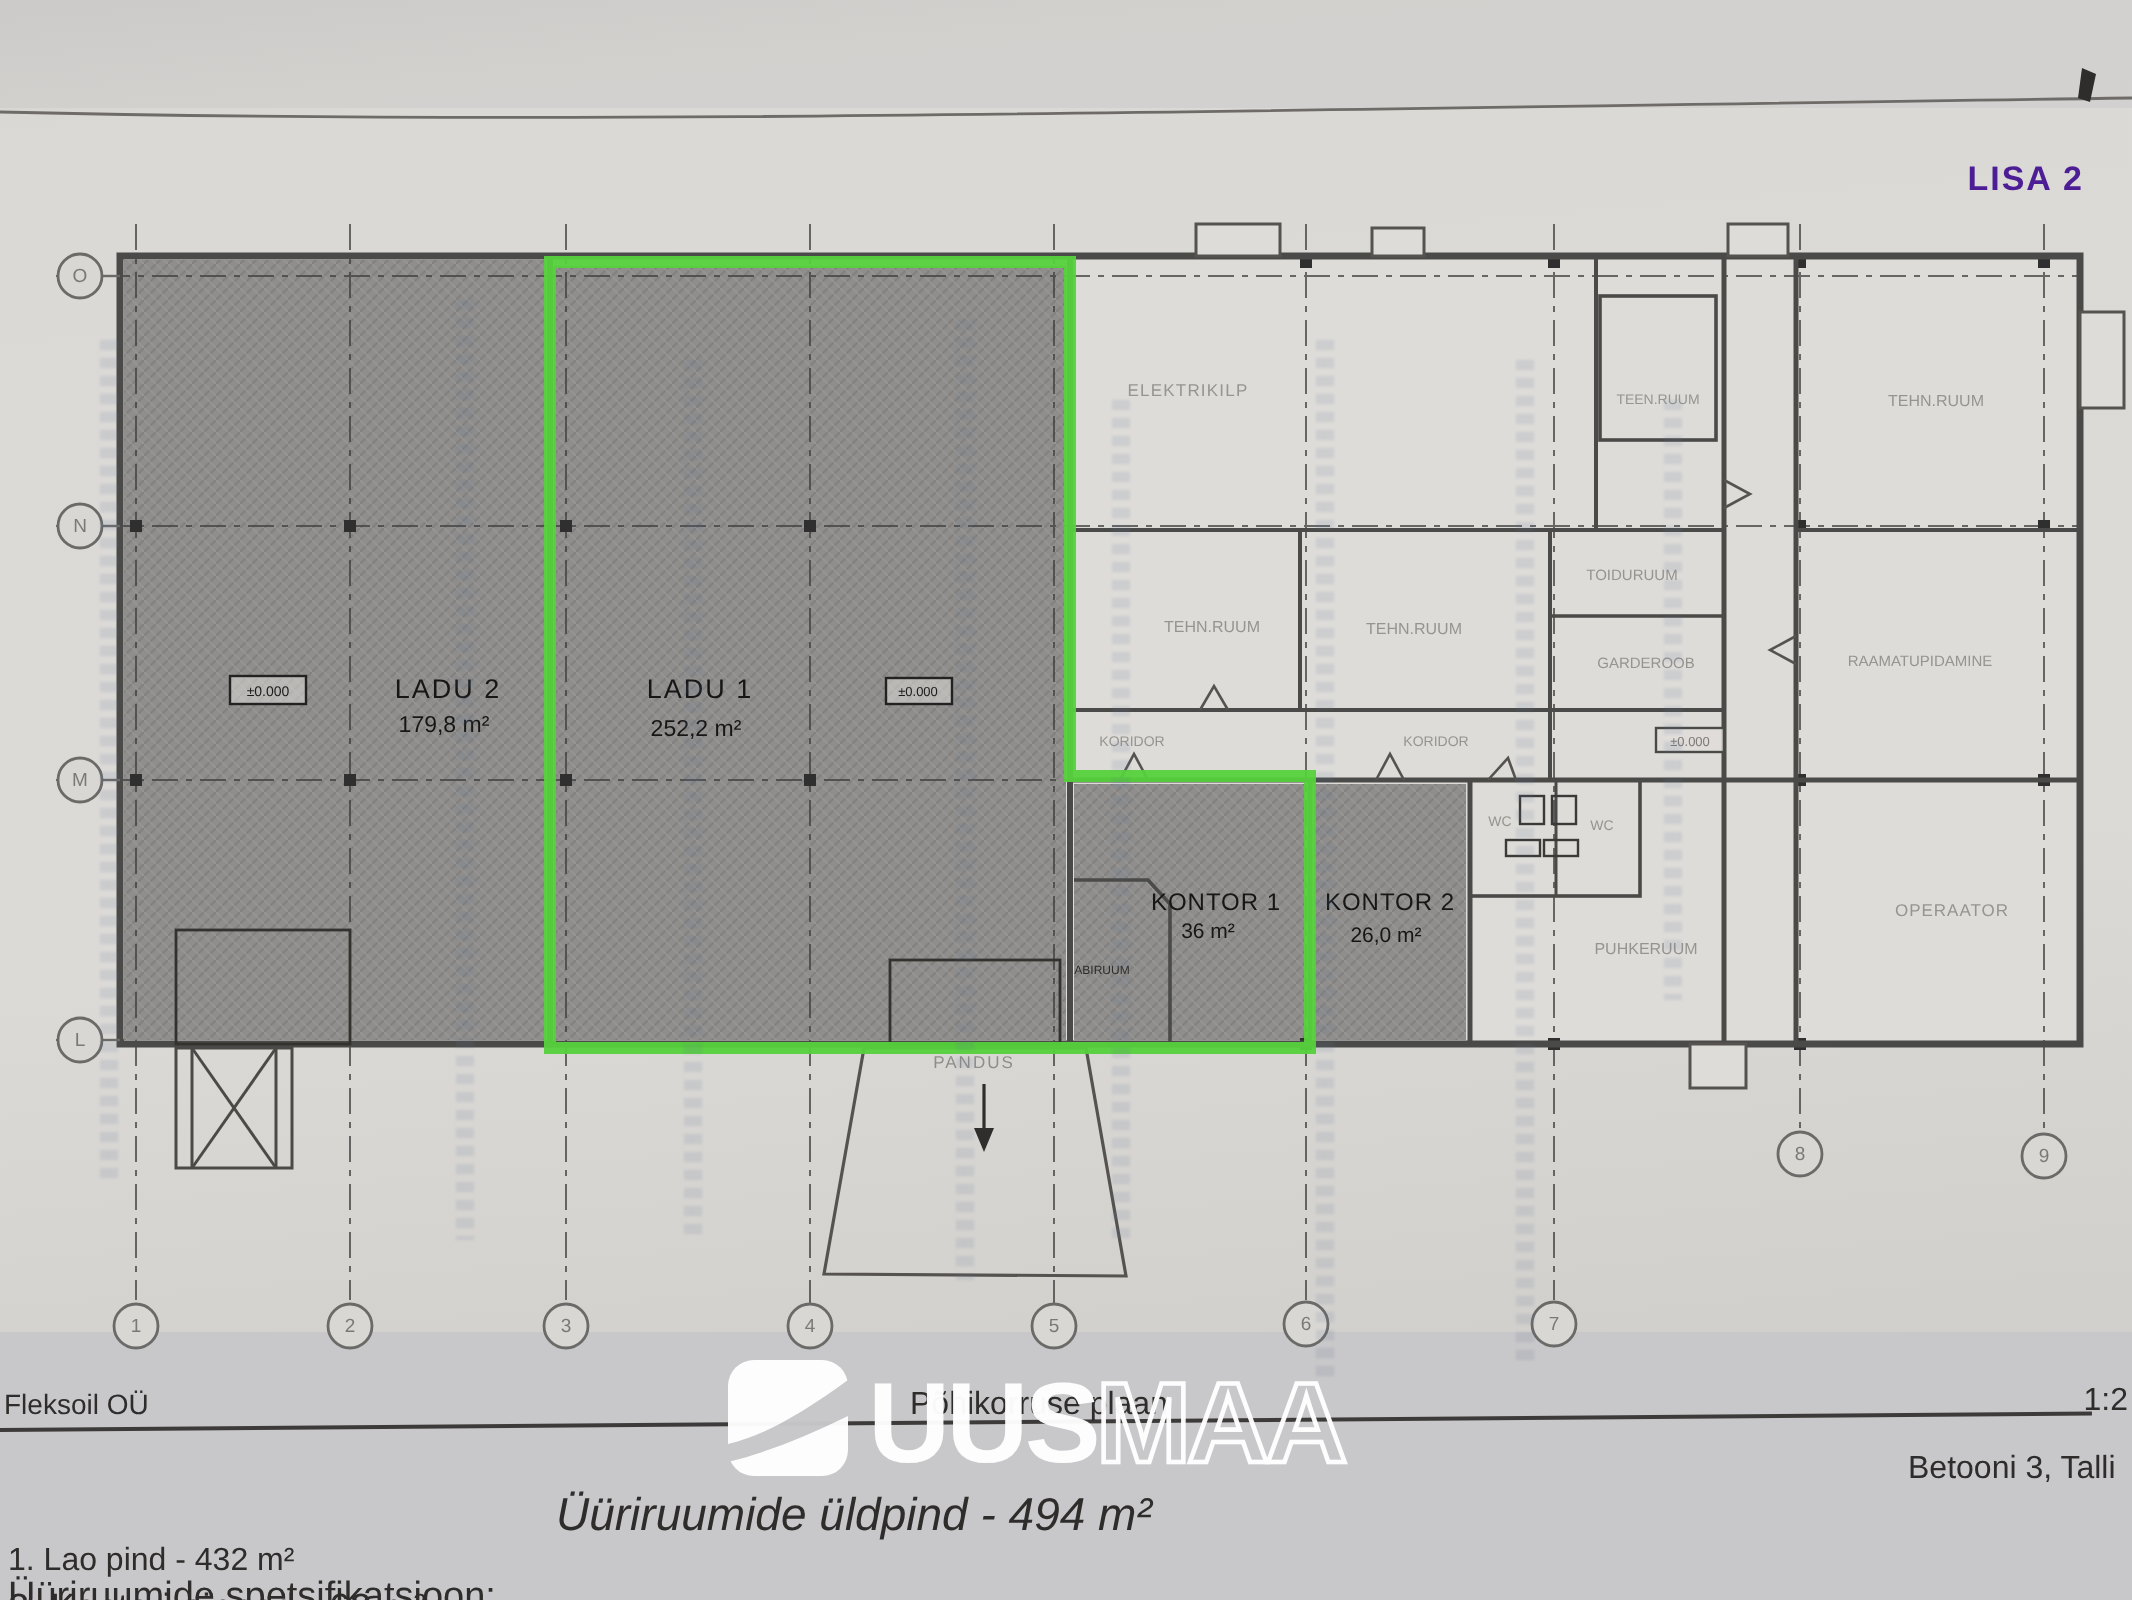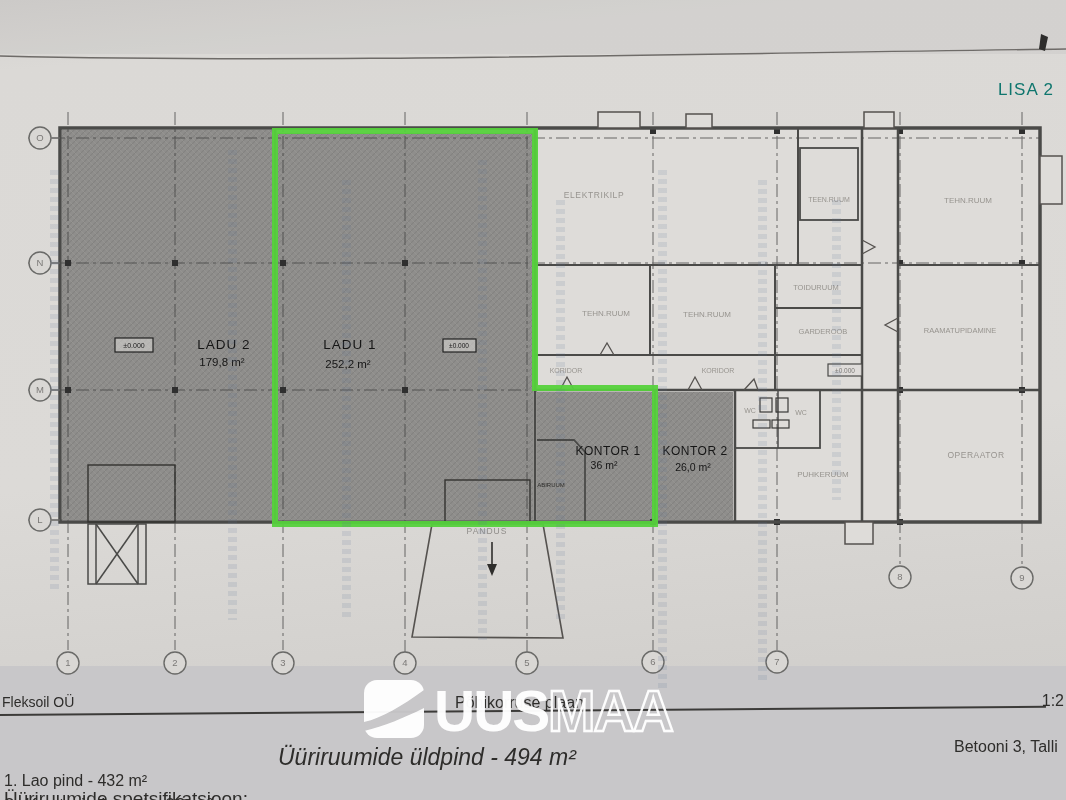--- a/index.html
+++ b/index.html
@@ -10,25 +10,25 @@
   }
   svg text{font-family:"Liberation Sans", sans-serif;}
   .abs{position:absolute;}
   #plan-svg{position:absolute;left:0;top:0;z-index:1;}
   
   .wm{position:absolute;z-index:2;width:9px;pointer-events:none;filter:blur(.7px);
       background:repeating-linear-gradient(180deg,rgba(95,115,150,.14) 0 5px,rgba(95,115,150,0) 5px 9px);}
   .footer-text{position:absolute;z-index:3;color:#2e2d2b;white-space:nowrap;}
   #divider-line{position:absolute;z-index:3;left:0;top:714px;width:1046px;height:2px;background:#3c3b39;
       transform:rotate(-0.45deg);transform-origin:left center;}
-  #lisa-label{top:80px;right:12px;font-size:17px;color:#0f766e;letter-spacing:1px;z-index:3;}
+  #lisa-label{top:80px;right:24px;font-size:17px;color:#4c1d95;letter-spacing:1px;z-index:3;font-weight:bold;}
   #company{left:2px;top:694px;font-size:14px;}
   #plan-title{left:455px;top:694px;font-size:16px;}
   #scale{right:2px;top:692px;font-size:16px;margin-left:24px;}
-  #address{left:954px;top:726px;font-size:16px;margin-top:12px;}
+  #address{left:954px;top:726px;font-size:16px;}
   #spec-heading{left:4px;top:748px;font-size:19px;margin-top:40px;}
   #spec-item-1{left:4px;top:772px;font-size:16px;}
   #spec-item-2{left:4px;top:794px;font-size:19px;}
   #total-area{left:278px;top:744px;font-size:23px;font-style:italic;}
   #logo{position:absolute;left:360px;top:676px;z-index:4;opacity:.97;}
 </style>
 </head>
 <body>
 
 <svg id="plan-svg" width="1066" height="800" viewBox="0 0 1066 800">

